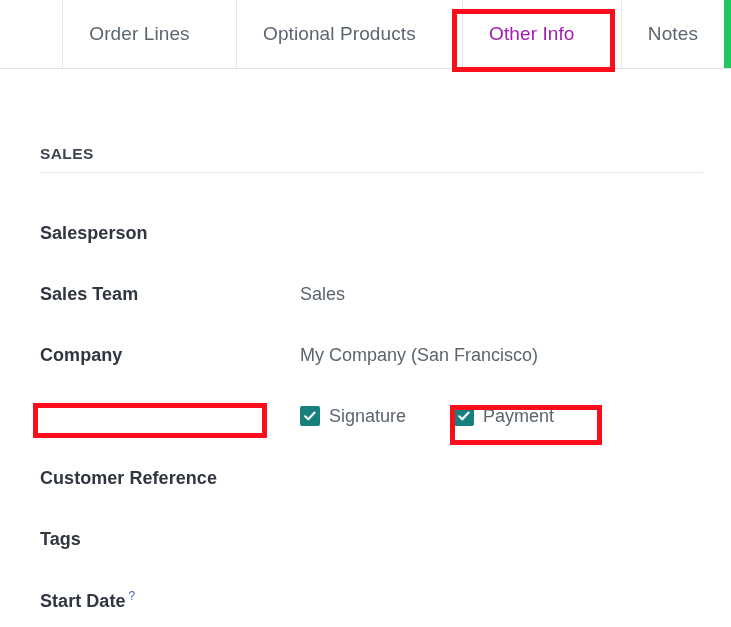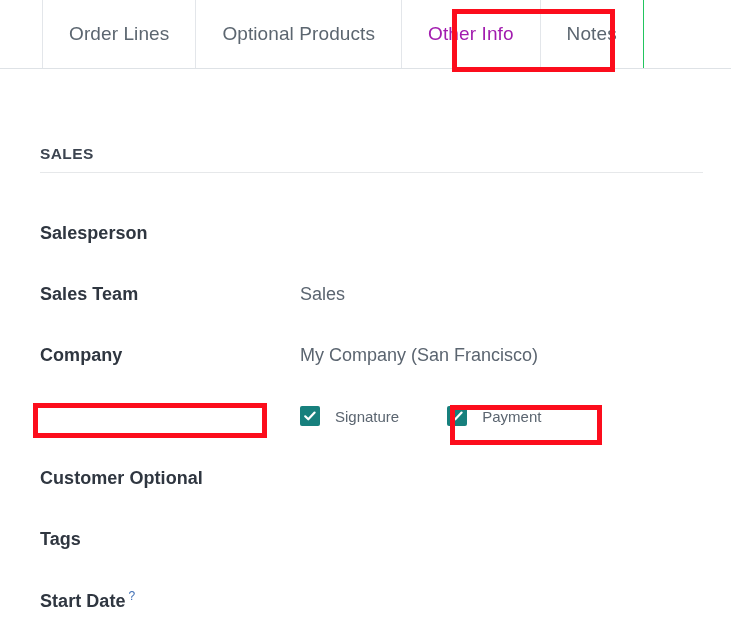--- a/index.html
+++ b/index.html
@@ -21,20 +21,21 @@
   .tab-bar {
     position: absolute;
     left: 0;
     top: 0;
     width: 731px;
     height: 69px;
     border-bottom: 1px solid #dee2e6;
     box-sizing: border-box;
     display: flex;
     align-items: stretch;
+    justify-content: space-between;
   }
   .tab-bar-spacer {
     width: 42px;
     flex: 0 0 42px;
   }
   .tab {
     position: relative;
     display: flex;
     align-items: center;
     justify-content: center;
@@ -42,21 +43,21 @@
     font-size: 19px;
     color: #5c6670;
     background: #ffffff;
     border-left: 1px solid #e3e6ea;
     box-sizing: border-box;
     cursor: pointer;
     white-space: nowrap;
     letter-spacing: 0.1px;
   }
   .tab:last-child {
-    border-right: 1px solid #22c55e;
+    border-right: 7px solid #22c55e;
   }
   .tab.active {
     color: #a21caf;
   }
 
   
   .form-area {
     position: absolute;
     left: 0;
     top: 69px;
@@ -132,22 +133,22 @@
     height: 20px;
     background: #17807d;
     border-radius: 2px;
     display: flex;
     align-items: center;
     justify-content: center;
     flex: 0 0 20px;
   }
   .cb-box svg { display: block; }
   .cb-label {
-    margin-left: 15px;
-    font-size: 15px;
+    margin-left: 9px;
+    font-size: 18px;
     color: #5b6570;
     white-space: nowrap;
   }
 
   
   .redbox {
     position: absolute;
     border: 5px solid #fc0d1c;
     box-sizing: border-box;
     pointer-events: none;
@@ -208,21 +209,21 @@
           <svg width="14" height="14" viewBox="0 0 14 14" aria-hidden="true">
             <path d="M2.2 7.3 L5.3 10.3 L11.6 3.6" fill="none" stroke="#ffffff" stroke-width="2.2" stroke-linecap="round" stroke-linejoin="round"></path>
           </svg>
         </span>
         <span class="cb-label">Payment</span>
       </div>
     </div>
   </div>
 
   <div class="field-row" style="top:391px;">
-    <div class="field-label">Customer Optional</div>
+    <div class="field-label">Customer Reference</div>
     <div class="field-value"></div>
   </div>
 
   <div class="field-row" style="top:452px;">
     <div class="field-label">Tags</div>
     <div class="field-value"></div>
   </div>
 
   <div class="field-row" style="top:513px;">
     <div class="field-label">

